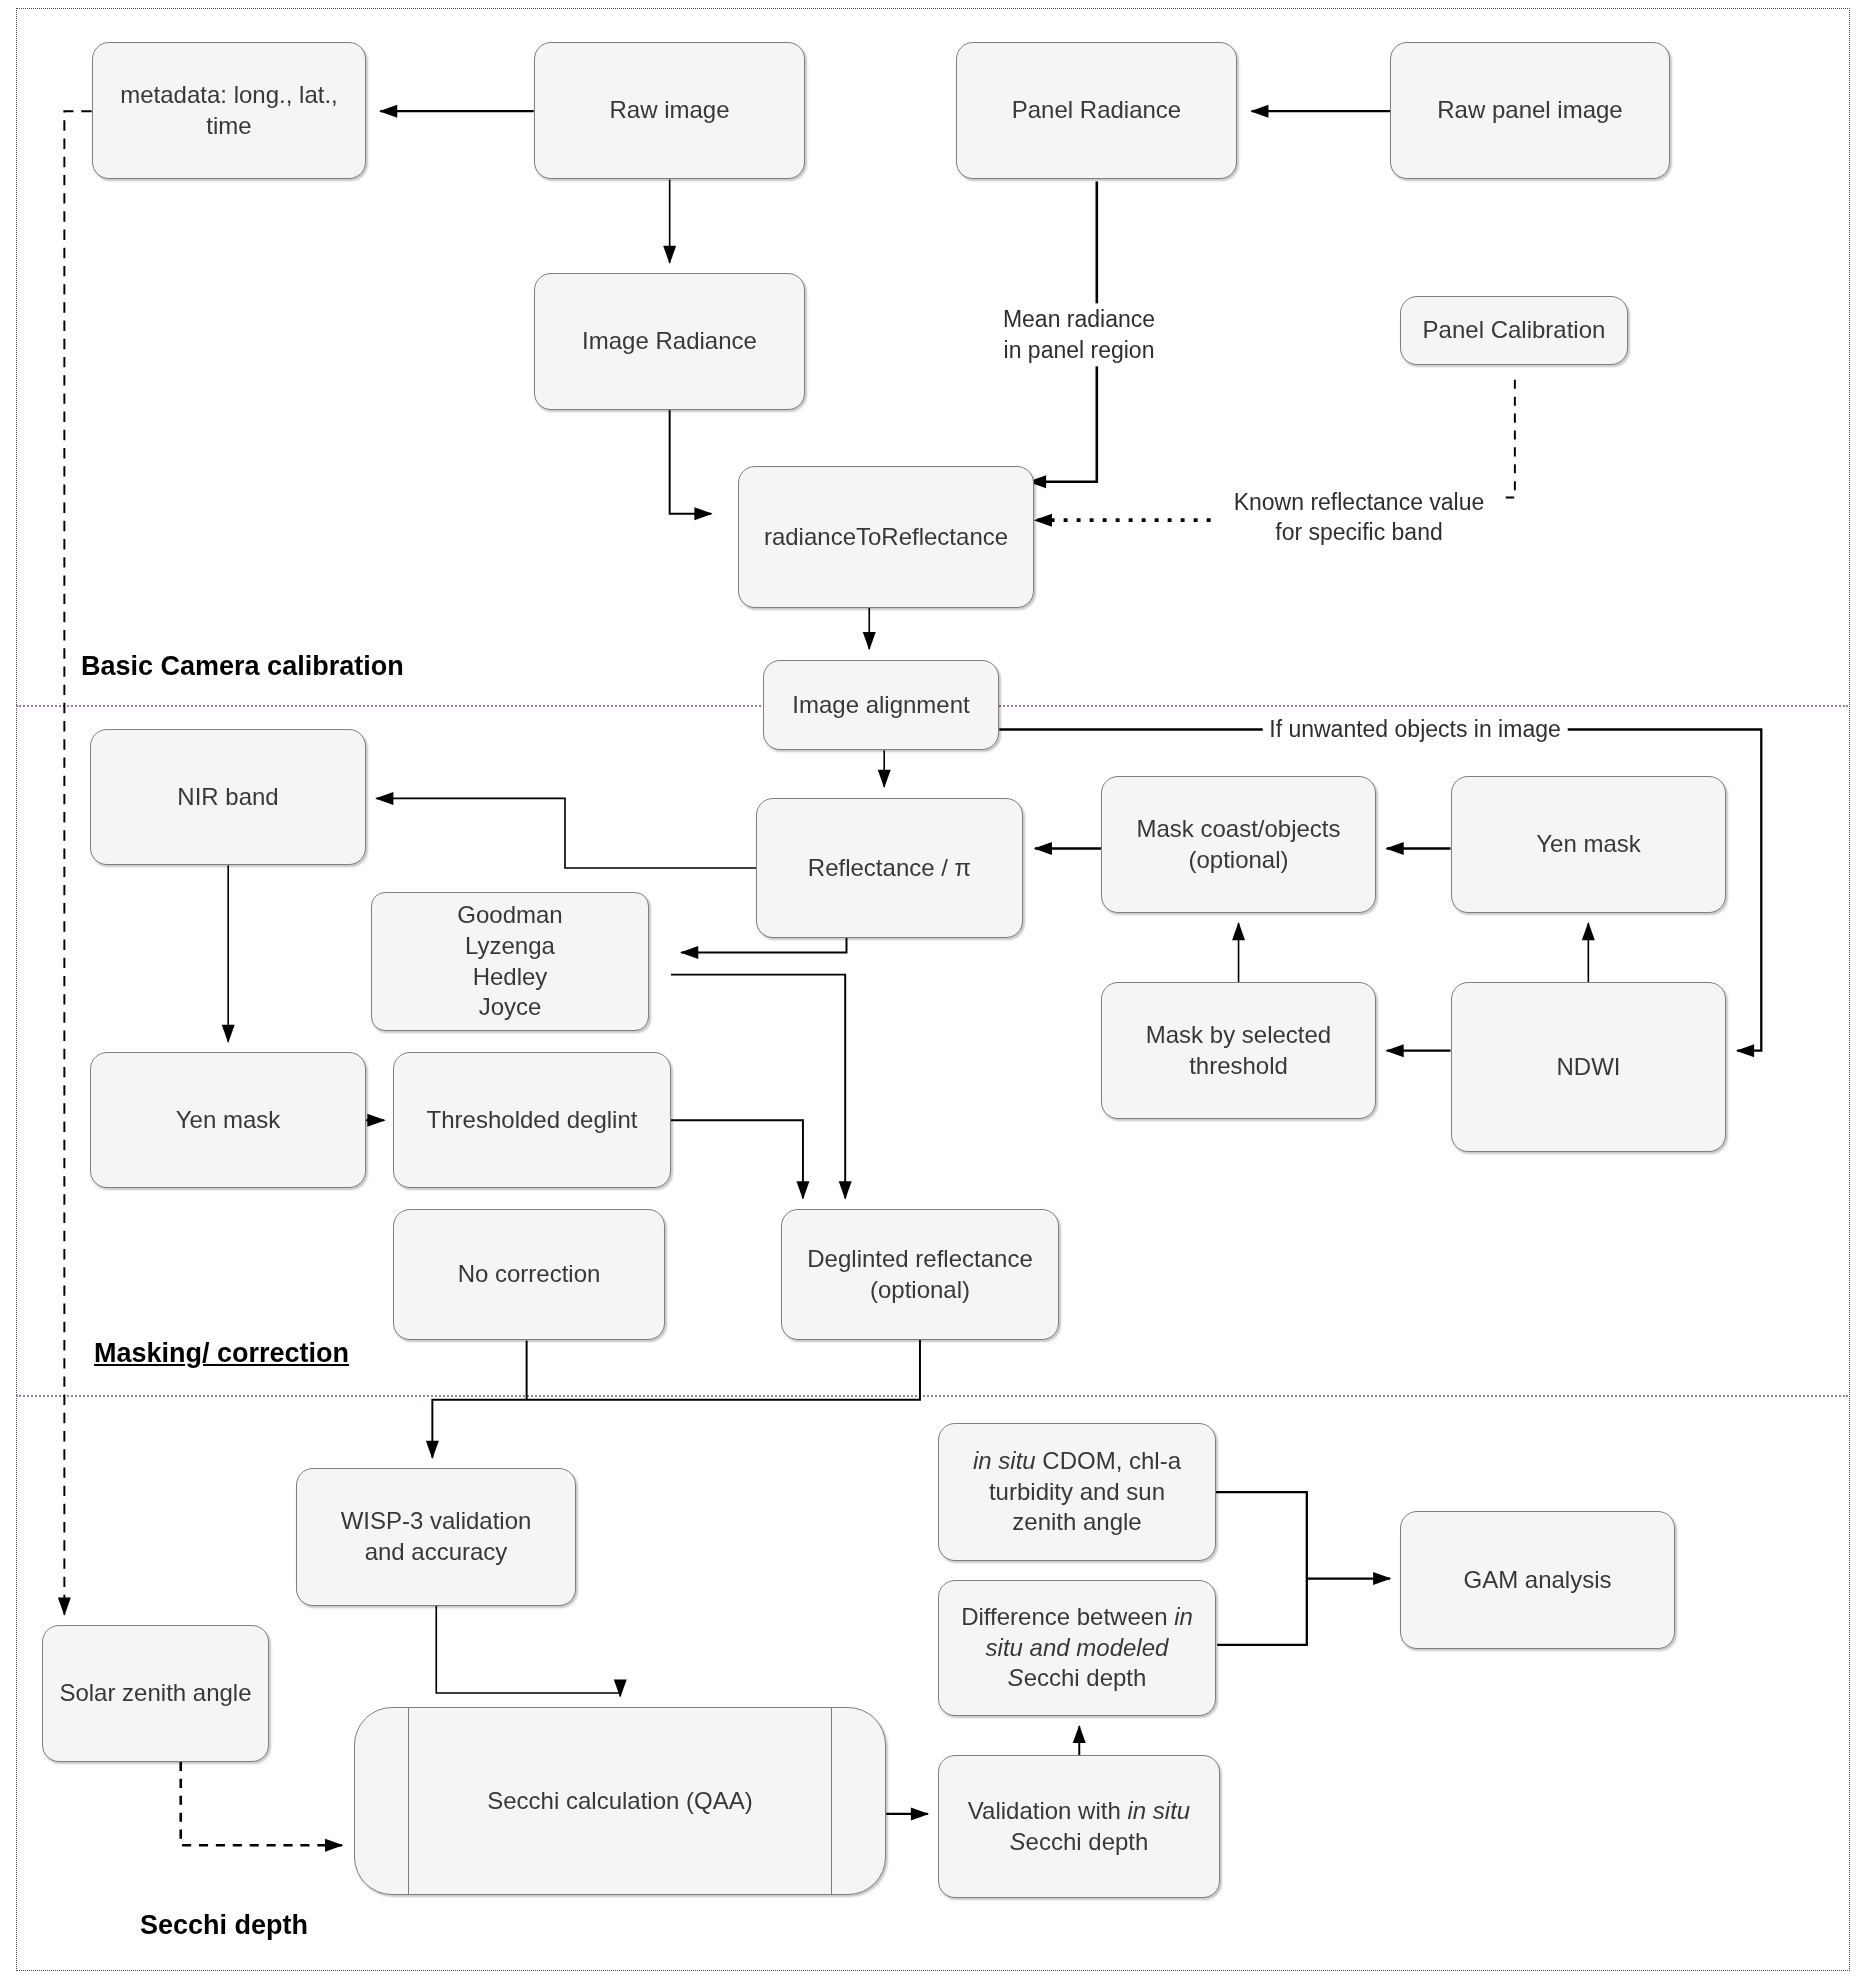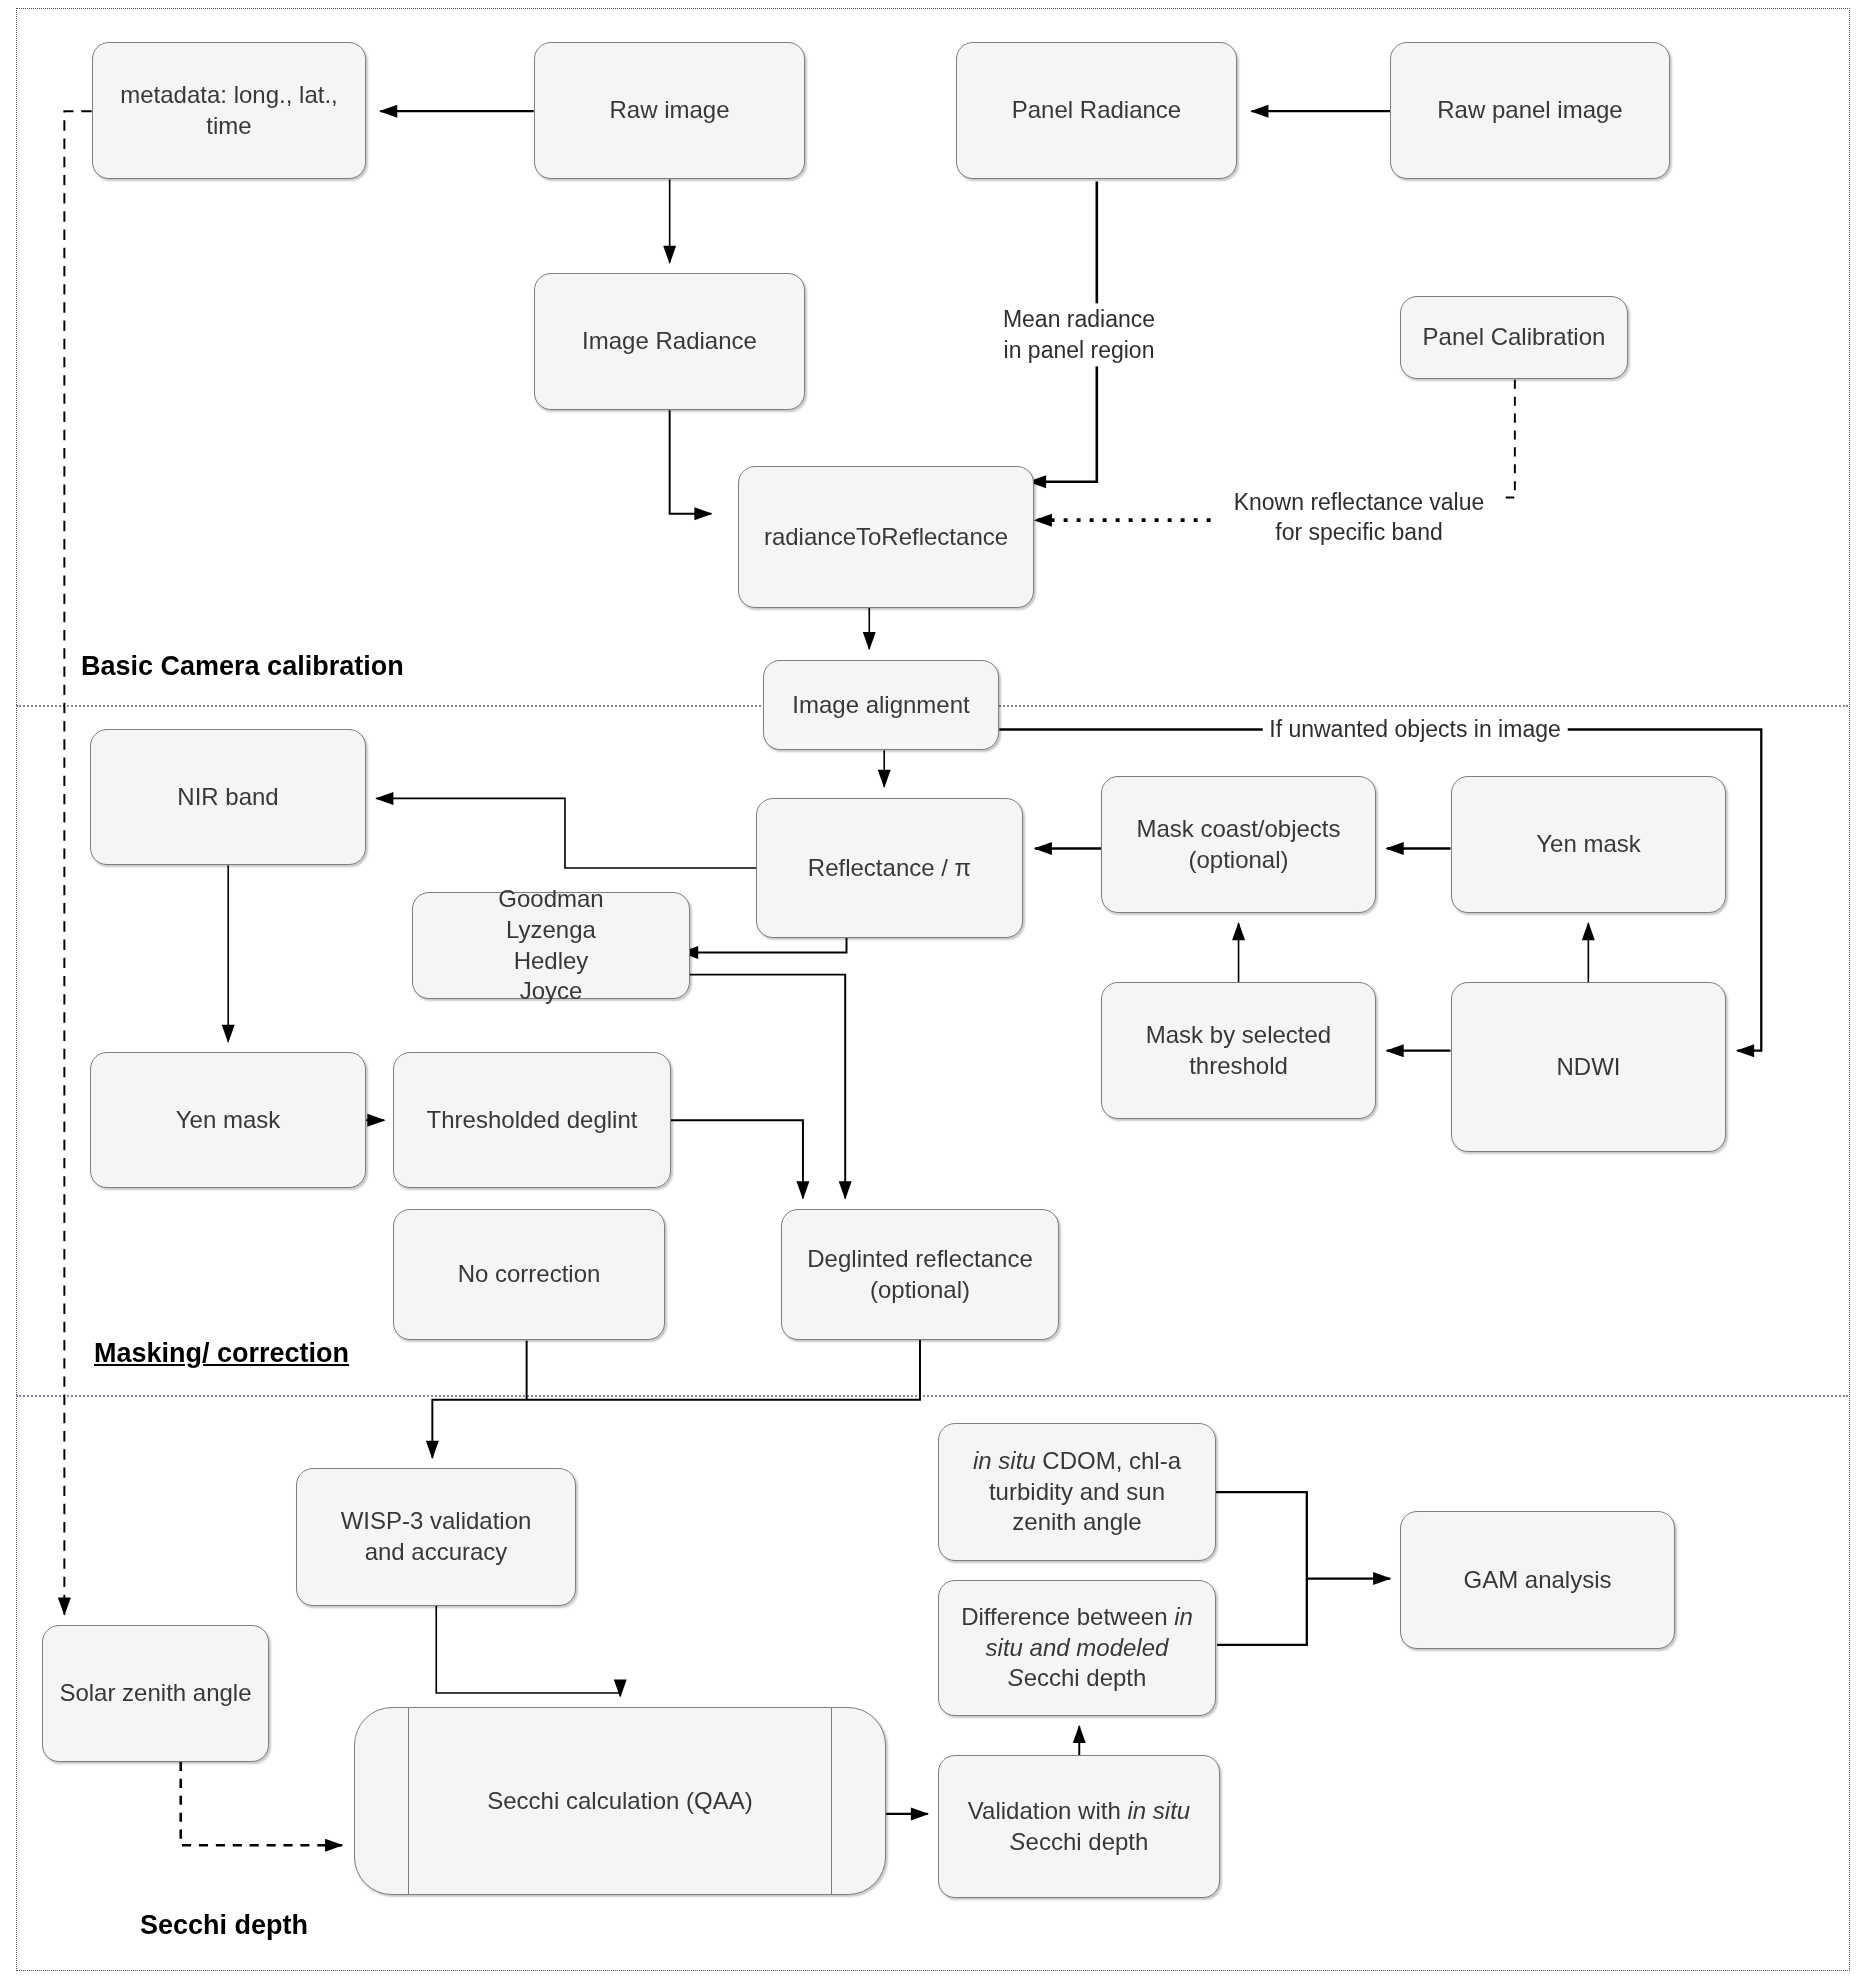--- a/index.html
+++ b/index.html
@@ -97,21 +97,21 @@
       <div class="node" style="left: 1390px; top: 42px; width: 280px; height: 137px;">
         <div class="node-label">
           <div><span>Raw panel image</span></div>
         </div>
       </div>
       <div class="node" style="left: 534px; top: 273px; width: 271px; height: 137px;">
         <div class="node-label">
           <div><span>Image Radiance</span></div>
         </div>
       </div>
-      <div class="node" style="left: 1400px; top: 296px; width: 228px; height: 83px;">
+      <div class="node" style="left: 1400px; top: 296px; width: 228px; height: 69px;">
         <div class="node-label">
           <div><span>Panel Calibration</span></div>
         </div>
       </div>
       <div class="node" style="left: 722px; top: 466px; width: 296px; height: 142px; margin-left: 16px;">
         <div class="node-label">
           <div><span>radianceToReflectance</span></div>
         </div>
       </div>
       <div class="node" style="left: 763px; top: 660px; width: 236px; height: 90px;">
@@ -133,21 +133,21 @@
         <div class="node-label">
           <div><span>Mask coast/objects</span></div>
           <div><span>(optional)</span></div>
         </div>
       </div>
       <div class="node" style="left: 1451px; top: 776px; width: 275px; height: 137px;">
         <div class="node-label">
           <div><span>Yen mask</span></div>
         </div>
       </div>
-      <div class="node" style="left: 412px; top: 892px; width: 278px; height: 107px;">
+      <div class="node" style="left: 371px; top: 892px; width: 278px; height: 139px; border-radius: 14px;">
         <div class="node-label">
           <div><span>Goodman</span></div>
           <div><span>Lyzenga</span></div>
           <div><span>Hedley</span></div>
           <div><span>Joyce</span></div>
         </div>
       </div>
       <div class="node" style="left: 1101px; top: 982px; width: 275px; height: 137px;">
         <div class="node-label">
           <div><span>Mask by selected</span></div>

